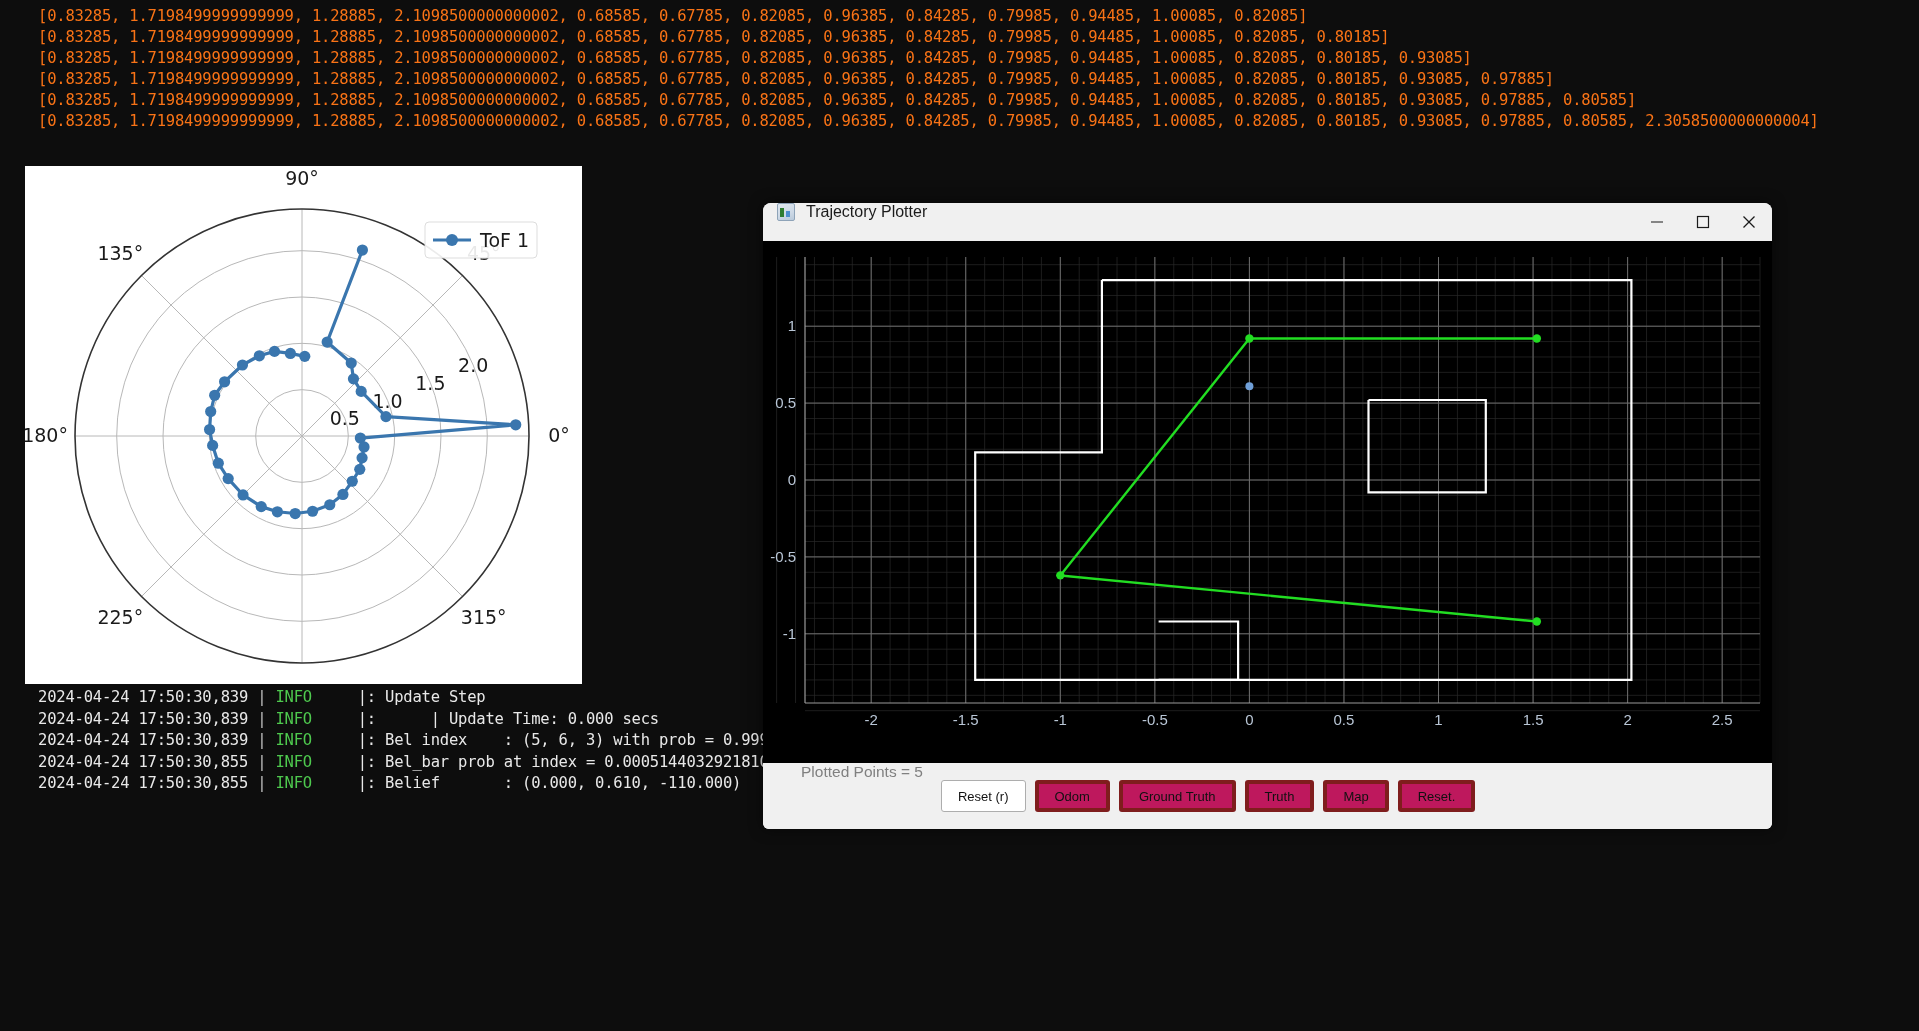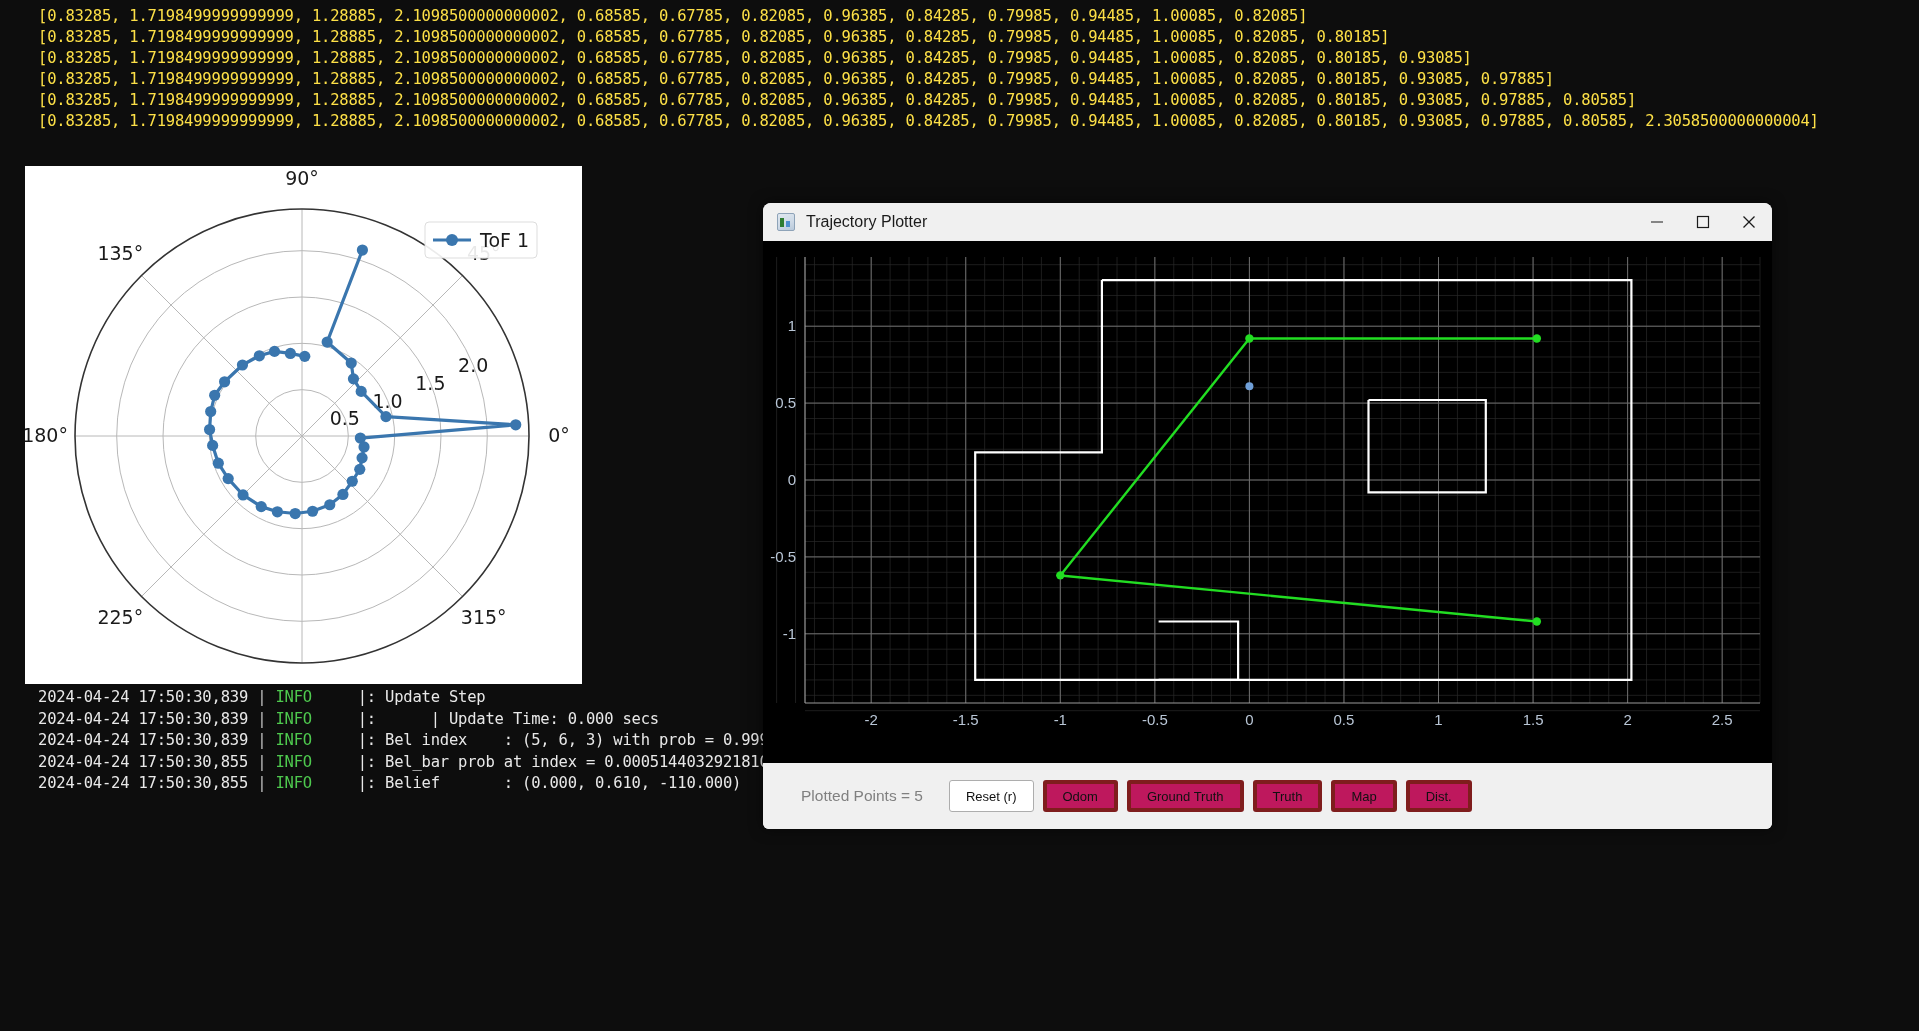--- a/index.html
+++ b/index.html
@@ -1,53 +1,53 @@
 <!DOCTYPE html>
 <html><head>
 <meta charset="utf-8">
 <style>
   html,body{margin:0;padding:0;background:#0d0d0d;}
   body{width:1919px;height:1031px;overflow:hidden;font-family:"DejaVu Sans Mono",monospace;}
 
   
   #console-top{position:absolute;left:0;top:0;width:1919px;height:168px;background:#0d0d0d;
-    color:#fde047;font-family:"DejaVu Sans Mono",monospace;font-size:15.5px;line-height:21px;
+    color:#f97316;font-family:"DejaVu Sans Mono",monospace;font-size:15.5px;line-height:21px;
     padding:6px 0 0 38px;box-sizing:border-box;white-space:pre-wrap;word-break:break-all;letter-spacing:-0.2px;}
   #console-top .cline{display:block;}
 
   
   #polar-panel{position:absolute;left:25px;top:166px;width:557px;height:541px;background:#ffffff;}
   #polar-svg{display:block;}
 
   
   #console-log{position:absolute;left:0;top:684px;width:940px;height:110px;background:#0d0d0d;
     color:#e8e8e8;font-family:"DejaVu Sans Mono",monospace;font-size:15.5px;line-height:21.5px;
     padding:3px 0 0 38px;box-sizing:border-box;white-space:pre;letter-spacing:-0.2px;}
   #console-log .logline{display:block;}
   #console-log .lvl{color:#4ec94e;}
   #console-log .sep{color:#bdbdbd;}
 
   
   #plotter-window{position:absolute;left:763px;top:203px;width:1009px;height:626px;
     background:#f0f0f0;border-radius:8px 8px 6px 6px;box-shadow:0 0 14px rgba(0,0,0,.55);overflow:hidden;}
-  #titlebar{height:38px;background:#f0f0f0;display:flex;align-items:center;position:relative;}
+  #titlebar{height:38px;background:#f0f0f0;display:flex;position:relative;}
   #titlebar .app-icon{width:18px;height:18px;margin-left:14px;margin-right:11px;flex:none;
     background:linear-gradient(160deg,#dfe7ef 0%,#cdd9e6 60%,#b9c9da 100%);border:1px solid #8ea3b8;
     border-radius:2px;position:relative;box-sizing:border-box;}
   #titlebar .app-icon:before{content:"";position:absolute;left:2px;top:4px;width:4px;height:9px;background:#2f7d32;}
   #titlebar .app-icon:after{content:"";position:absolute;left:8px;top:7px;width:4px;height:6px;background:#4f8fce;}
   #window-title{font-family:"Liberation Sans",sans-serif;font-size:16px;color:#1b1b1b;}
   .wbtn{width:46px;height:38px;display:flex;align-items:center;justify-content:center;cursor:default;}
   #win-controls{position:absolute;right:0;top:0;display:flex;}
   .wbtn svg{display:block;}
   #plot-area{position:absolute;left:0;top:38px;width:1009px;height:522px;background:#000000;
     padding:10px 0 0 0;box-sizing:border-box;}
   #traj-svg{display:block;}
   #bottom-bar{position:absolute;left:0;bottom:0;width:1009px;height:66px;background:#f0f0f0;
-    display:flex;align-items:center;gap:8px;}
+    display:flex;}
   #plotted-points{font-family:"Liberation Sans",sans-serif;font-size:15.5px;color:#808080;
     margin-left:38px;margin-right:18px;white-space:nowrap;}
   .tbtn{font-family:"Liberation Sans",sans-serif;font-size:13px;color:#111;height:32px;
     padding:0 16px;margin-right:9px;border-radius:3px;display:flex;align-items:center;
     justify-content:center;cursor:default;box-sizing:border-box;white-space:nowrap;}
   .tbtn.plain{background:#ffffff;border:1px solid #adadad;}
   .tbtn.toggle{background:#be185d;border:4px solid #7f1d1d;}
 </style>
 </head>
 <body>
@@ -287,17 +287,17 @@
   </div>
 
   <div id="bottom-bar">
     <span id="plotted-points">Plotted Points = 5</span>
     <div id="toolbar-buttons" style="display:flex;align-items:center;">
         <div class="tbtn plain">Reset (r)</div>
         <div class="tbtn toggle">Odom</div>
         <div class="tbtn toggle">Ground Truth</div>
         <div class="tbtn toggle">Truth</div>
         <div class="tbtn toggle">Map</div>
-        <div class="tbtn toggle">Dist.</div>
+        <div class="tbtn toggle">Reset.</div>
       </div>
   </div>
 
 </div>
 
 </body></html>

